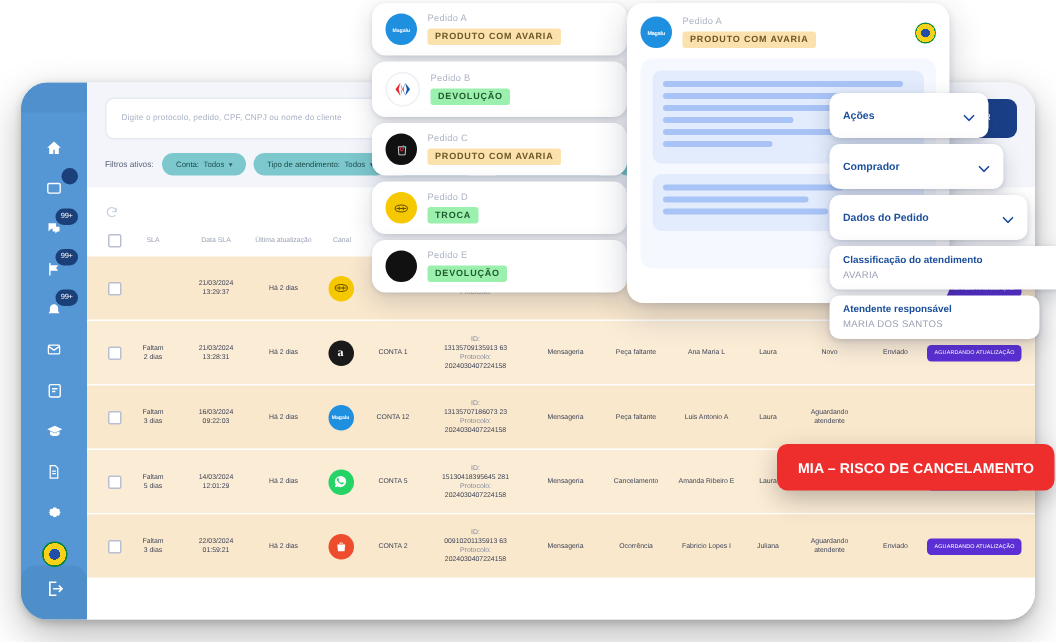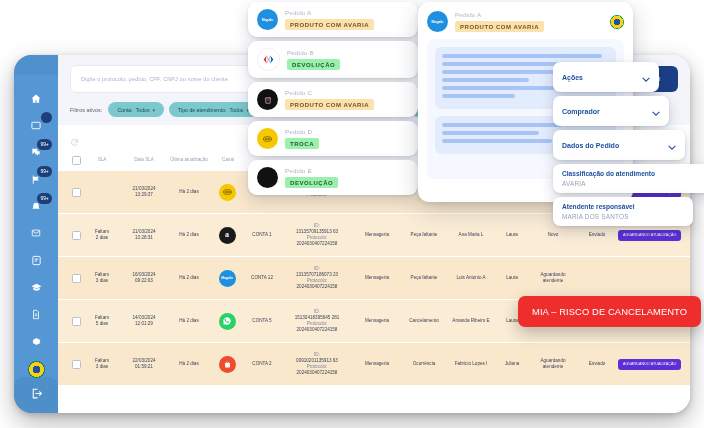--- a/index.html
+++ b/index.html
@@ -140,21 +140,21 @@
   .info-v{font-size:6.4px;color:#9aa1b3;letter-spacing:.2px;}
   .dd-w1{width:88px;} .dd-w2{width:98px;} .dd-w3{width:114px;}
   .info-w1{width:140px;} .info-w2{width:122px;}
 
   
   .alert{
     position:absolute;left:518px;top:296px;height:31px;background:#ee2d2d;border-radius:7px;
     display:flex;align-items:center;justify-content:center;padding:0 14px;
     box-shadow:0 6px 16px rgba(0,0,0,.25);
   }
-  .alert span{color:#fff;font-size:9.4px;font-weight:normal;letter-spacing:.1px;white-space:nowrap;}
+  .alert span{color:#fff;font-size:9.4px;font-weight:bold;letter-spacing:.1px;white-space:nowrap;}
 </style>
 </head>
 <body>
 
 <div id="root">
 
   <div class="app-window">
     <div class="app-inner">
 
       <div class="sidebar">

